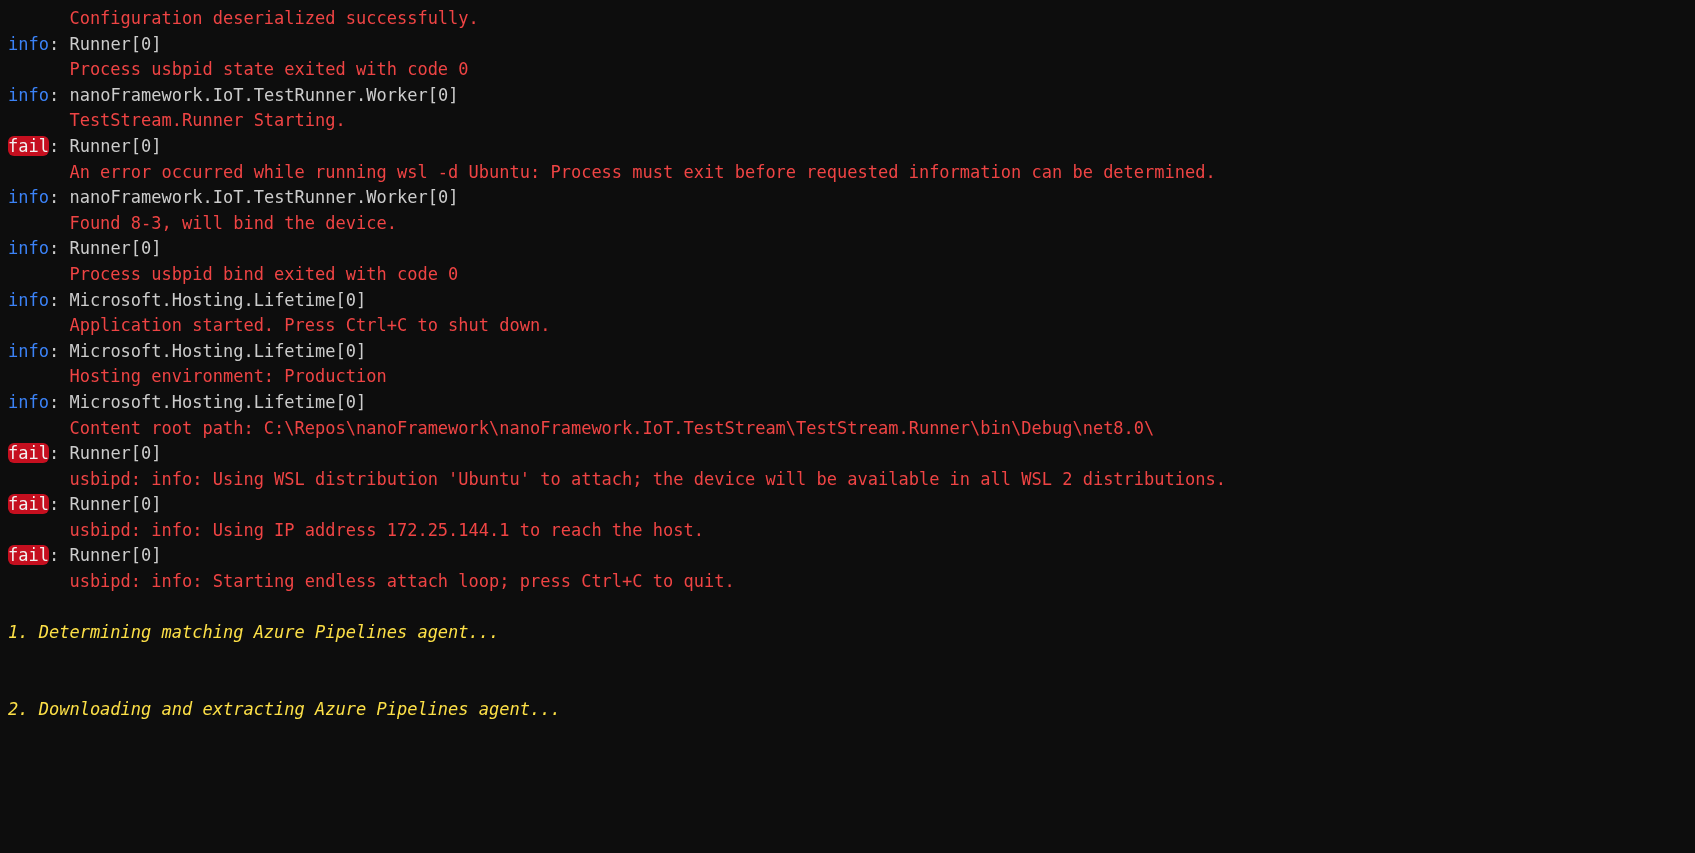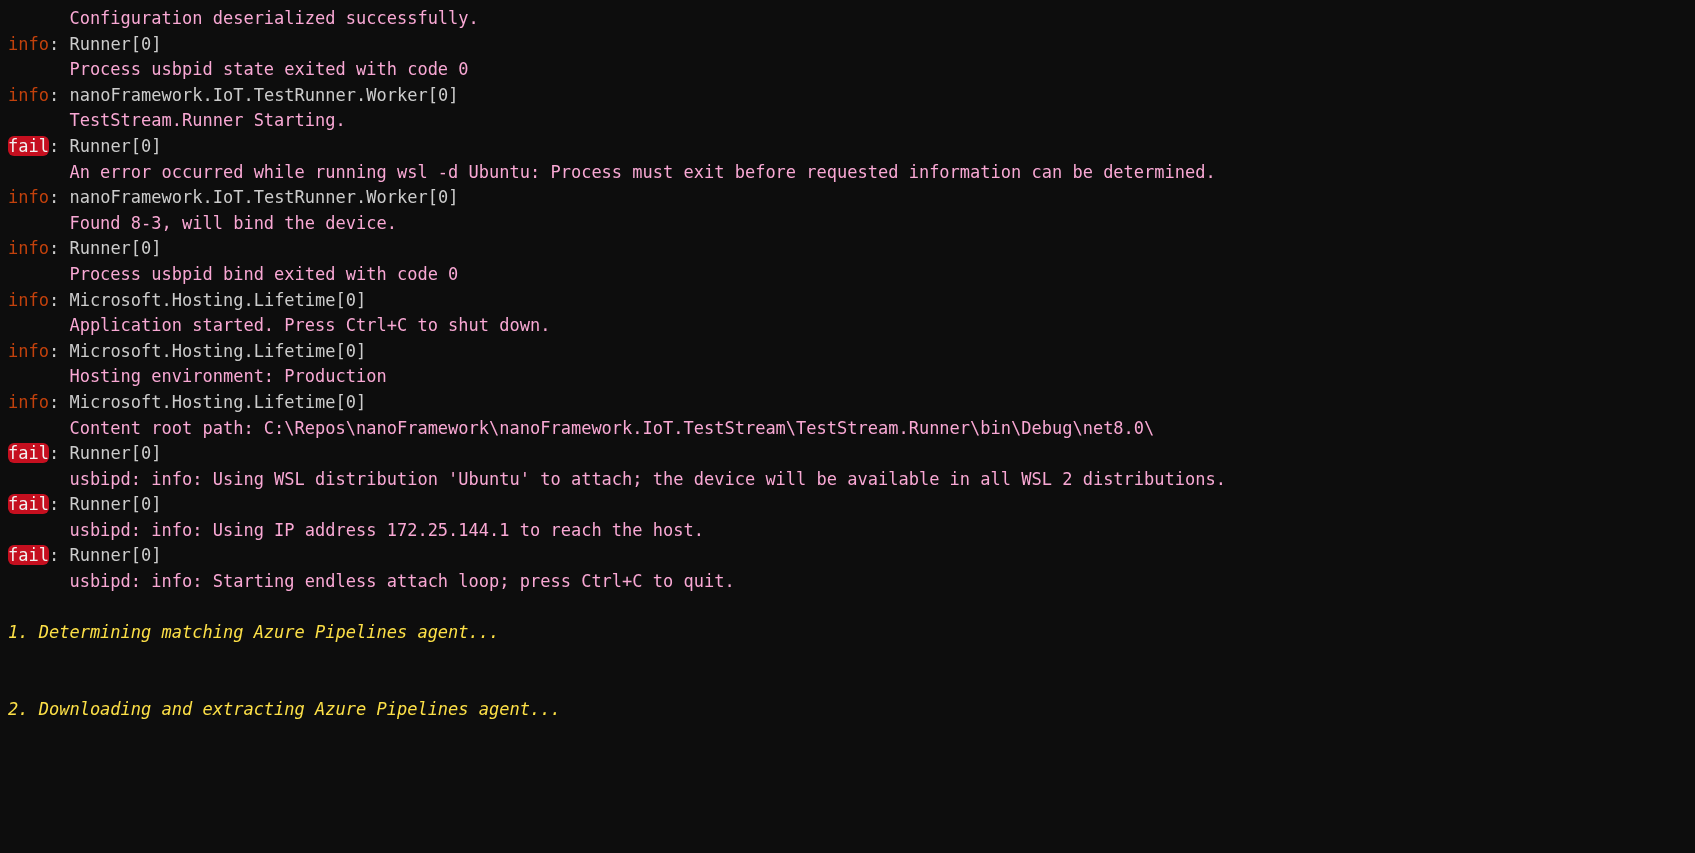--- a/index.html
+++ b/index.html
@@ -27,28 +27,28 @@
     white-space: pre;
     overflow: hidden;
   }
   .line {
     height: 25.6px;
     white-space: pre;
     display: block;
     padding-left: 8px;
   }
   .seg { white-space: pre; }
-  .lvl-info { color: #c2410c; }
+  .lvl-info { color: #3b82f6; }
   .lvl-fail {
     color: #f2f2f2;
     background: #c50f1f;
     border-radius: 6px;
   }
   .sep { color: #cccccc; }
   .cat { color: #cccccc; }
-  .msg { color: #f9a8d4; }
+  .msg { color: #ef4444; }
   .cyan { color: #fde047; font-style: italic; }
   .blank { color: transparent; }
 </style>
 </head>
 <body>
 
 <div id="terminal"><div class="line"><span class="seg msg">      Configuration deserialized successfully.</span></div><div class="line"><span class="seg lvl-info">info</span><span class="seg sep">: </span><span class="seg cat">Runner[0]</span></div><div class="line"><span class="seg msg">      Process usbpid state exited with code 0</span></div><div class="line"><span class="seg lvl-info">info</span><span class="seg sep">: </span><span class="seg cat">nanoFramework.IoT.TestRunner.Worker[0]</span></div><div class="line"><span class="seg msg">      TestStream.Runner Starting.</span></div><div class="line"><span class="seg lvl-fail">fail</span><span class="seg sep">: </span><span class="seg cat">Runner[0]</span></div><div class="line"><span class="seg msg">      An error occurred while running wsl -d Ubuntu: Process must exit before requested information can be determined.</span></div><div class="line"><span class="seg lvl-info">info</span><span class="seg sep">: </span><span class="seg cat">nanoFramework.IoT.TestRunner.Worker[0]</span></div><div class="line"><span class="seg msg">      Found 8-3, will bind the device.</span></div><div class="line"><span class="seg lvl-info">info</span><span class="seg sep">: </span><span class="seg cat">Runner[0]</span></div><div class="line"><span class="seg msg">      Process usbpid bind exited with code 0</span></div><div class="line"><span class="seg lvl-info">info</span><span class="seg sep">: </span><span class="seg cat">Microsoft.Hosting.Lifetime[0]</span></div><div class="line"><span class="seg msg">      Application started. Press Ctrl+C to shut down.</span></div><div class="line"><span class="seg lvl-info">info</span><span class="seg sep">: </span><span class="seg cat">Microsoft.Hosting.Lifetime[0]</span></div><div class="line"><span class="seg msg">      Hosting environment: Production</span></div><div class="line"><span class="seg lvl-info">info</span><span class="seg sep">: </span><span class="seg cat">Microsoft.Hosting.Lifetime[0]</span></div><div class="line"><span class="seg msg">      Content root path: C:\Repos\nanoFramework\nanoFramework.IoT.TestStream\TestStream.Runner\bin\Debug\net8.0\</span></div><div class="line"><span class="seg lvl-fail">fail</span><span class="seg sep">: </span><span class="seg cat">Runner[0]</span></div><div class="line"><span class="seg msg">      usbipd: info: Using WSL distribution 'Ubuntu' to attach; the device will be available in all WSL 2 distributions.</span></div><div class="line"><span class="seg lvl-fail">fail</span><span class="seg sep">: </span><span class="seg cat">Runner[0]</span></div><div class="line"><span class="seg msg">      usbipd: info: Using IP address 172.25.144.1 to reach the host.</span></div><div class="line"><span class="seg lvl-fail">fail</span><span class="seg sep">: </span><span class="seg cat">Runner[0]</span></div><div class="line"><span class="seg msg">      usbipd: info: Starting endless attach loop; press Ctrl+C to quit.</span></div><div class="line"><span class="seg blank">&nbsp;</span></div><div class="line"><span class="seg cyan">1. Determining matching Azure Pipelines agent...</span></div><div class="line"><span class="seg blank">&nbsp;</span></div><div class="line"><span class="seg blank">&nbsp;</span></div><div class="line"><span class="seg cyan">2. Downloading and extracting Azure Pipelines agent...</span></div><div class="line"><span class="seg blank">&nbsp;</span></div><div class="line"><span class="seg blank">&nbsp;</span></div></div>
 
 </body></html>

